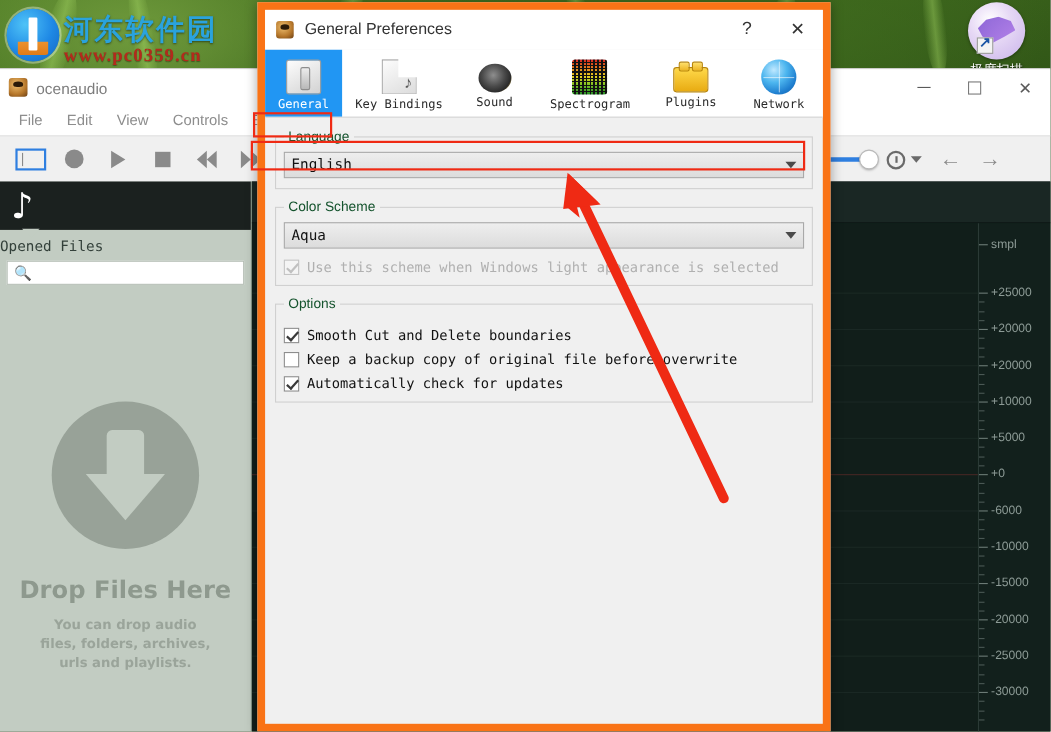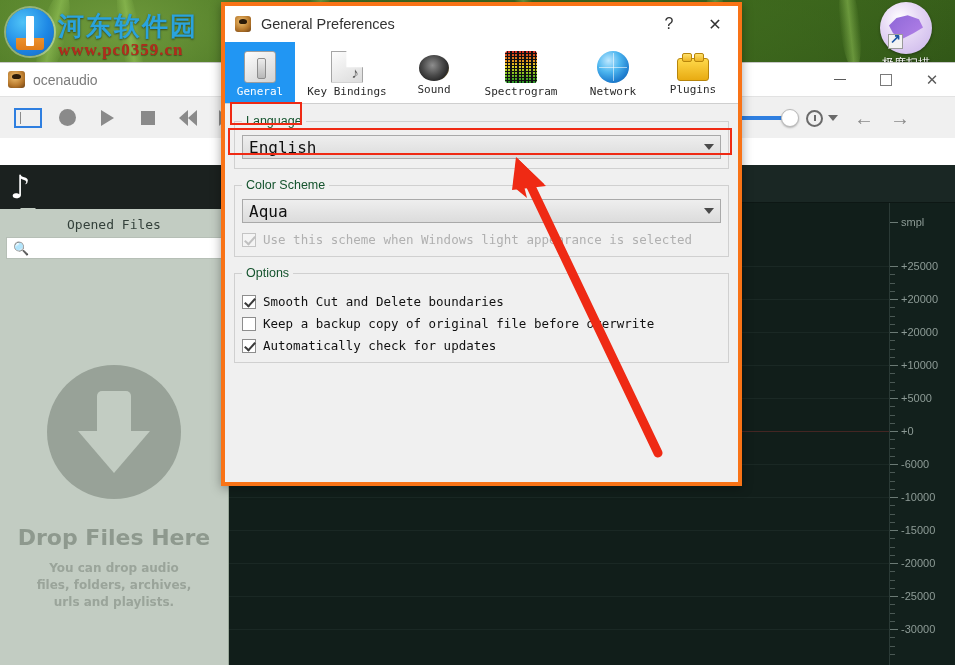--- a/index.html
+++ b/index.html
@@ -215,21 +215,21 @@
   #oa-note {
     position: absolute; left: 10px; top: 4px; font-size: 32px; color: #ffffff; line-height: 36px;
     font-family: "DejaVu Sans", sans-serif;
   }
   #oa-sb-tab-notch {
     position: absolute; left: 20px; bottom: -7px; width: 0; height: 0;
     border-left: 8px solid transparent; border-right: 8px solid transparent;
     border-top: 8px solid #c2ccc2;
   }
   #oa-sb-title {
-    text-align: center; font-size: 13px; color: #33403a; padding: 8px 0 5px;
+    text-align: left; font-size: 13px; color: #33403a; padding: 8px 0 5px;
     font-family: "DejaVu Sans Mono", monospace;
   }
   #oa-search {
     margin: 0 6px; height: 22px; background: #ffffff; border: 1px solid #b6bfb6;
     display: flex; align-items: center; padding: 0 6px;
   }
   #oa-search-ico { color: #9a9a9a; font-size: 13px; margin-right: 5px; }
   #oa-search input {
     border: none; outline: none; flex: 1; font-size: 12px; color: #333;
     font-family: "Liberation Sans", sans-serif; background: transparent;
@@ -257,22 +257,22 @@
     font-family: "DejaVu Sans", sans-serif;
   }
   #oa-drop-sub {
     margin-top: 10px; font-size: 12px; color: #9aa49a; line-height: 17px;
     font-weight: bold; padding: 0 32px;
     font-family: "DejaVu Sans", sans-serif;
   }
 
   
   #prefs {
-    position: absolute; left: 221px; top: 2px; width: 521px; height: 484px;
-    background: #f0f0f0; border: 4px solid #f97316;
+    position: absolute; left: 234px; top: 2px; width: 521px; height: 663px;
+    background: #f0f0f0; border: 7px solid #f97316;
     box-shadow: 0 2px 10px rgba(0,0,0,.35);
   }
   #pf-titlebar {
     height: 36px; background: #ffffff; display: flex; align-items: center; position: relative;
   }
   #pf-icon {
     width: 16px; height: 16px; margin-left: 10px; border-radius: 3px; position: relative;
     background: radial-gradient(circle at 40% 35%, #f0c070 0%, #b5762a 60%, #6b3f14 100%);
   }
   #pf-icon:after {
@@ -370,21 +370,21 @@
   fieldset.grp legend {
     font-size: 12.5px; color: #14532d; padding: 0 4px;
     font-family: Liberation Sans, sans-serif;
   }
   .combo {
     height: 24px; background: linear-gradient(180deg, #eeeeee, #dcdcdc);
     border: 1px solid #a9a9a9; display: flex; align-items: center;
     padding: 0 6px; position: relative;
   }
   .combo .cval {
-    font-size: 16px; color: #111; flex: 1;
+    font-size: 13px; color: #111; flex: 1;
     font-family: "DejaVu Sans Mono", monospace;
   }
   .combo .cchev {
     width: 0; height: 0; border-left: 5px solid transparent; border-right: 5px solid transparent;
     border-top: 6px solid #4a4a4a;
   }
   .cbrow { display: flex; align-items: center; margin-top: 7px; }
   .cbrow:first-child { margin-top: 2px; }
   .cbx {
     width: 14px; height: 14px; border: 1px solid #8d8d8d; background: #ffffff;
@@ -447,20 +447,27 @@
         </div>
       <div class="oa-wc">
           <span class="wc-max"></span>
         </div>
       <div class="oa-wc close">
           <span>✕</span>
         </div>
     </div>
   </div>
 
+  <div id="oa-menubar">
+    <div class="oa-menu">File</div>
+    <div class="oa-menu">Edit</div>
+    <div class="oa-menu">View</div>
+    <div class="oa-menu">Controls</div>
+    <div class="oa-menu">Effect</div>
+  </div>
 
   <div id="oa-toolbar">
     <div class="tp">
         <span class="tp-sel"></span>
       </div>
     <div class="tp">
         <span class="ico-rec"></span>
       </div>
     <div class="tp">
         <span class="ico-play"></span>
@@ -664,26 +671,26 @@
     </div>
     <div class="pf-tab">
       <span class="tab-ico ico-sound"></span>
       <span class="tlbl">Sound</span>
     </div>
     <div class="pf-tab" style="width:104px">
       <span class="tab-ico ico-spec"></span>
       <span class="tlbl">Spectrogram</span>
     </div>
     <div class="pf-tab" style="width:80px">
+      <span class="tab-ico ico-plug"></span>
+      <span class="tlbl">Plugins</span>
+    </div>
+    <div class="pf-tab" style="width:80px">
       <span class="tab-ico ico-net"></span>
       <span class="tlbl">Network</span>
-    </div>
-    <div class="pf-tab" style="width:80px">
-      <span class="tab-ico ico-plug"></span>
-      <span class="tlbl">Plugins</span>
     </div>
   </div>
 
   <div id="pf-body">
 
     <fieldset class="grp">
       <legend>Language</legend>
       <div class="combo">
         <span class="cval">English</span>
         <span class="cchev"></span>

